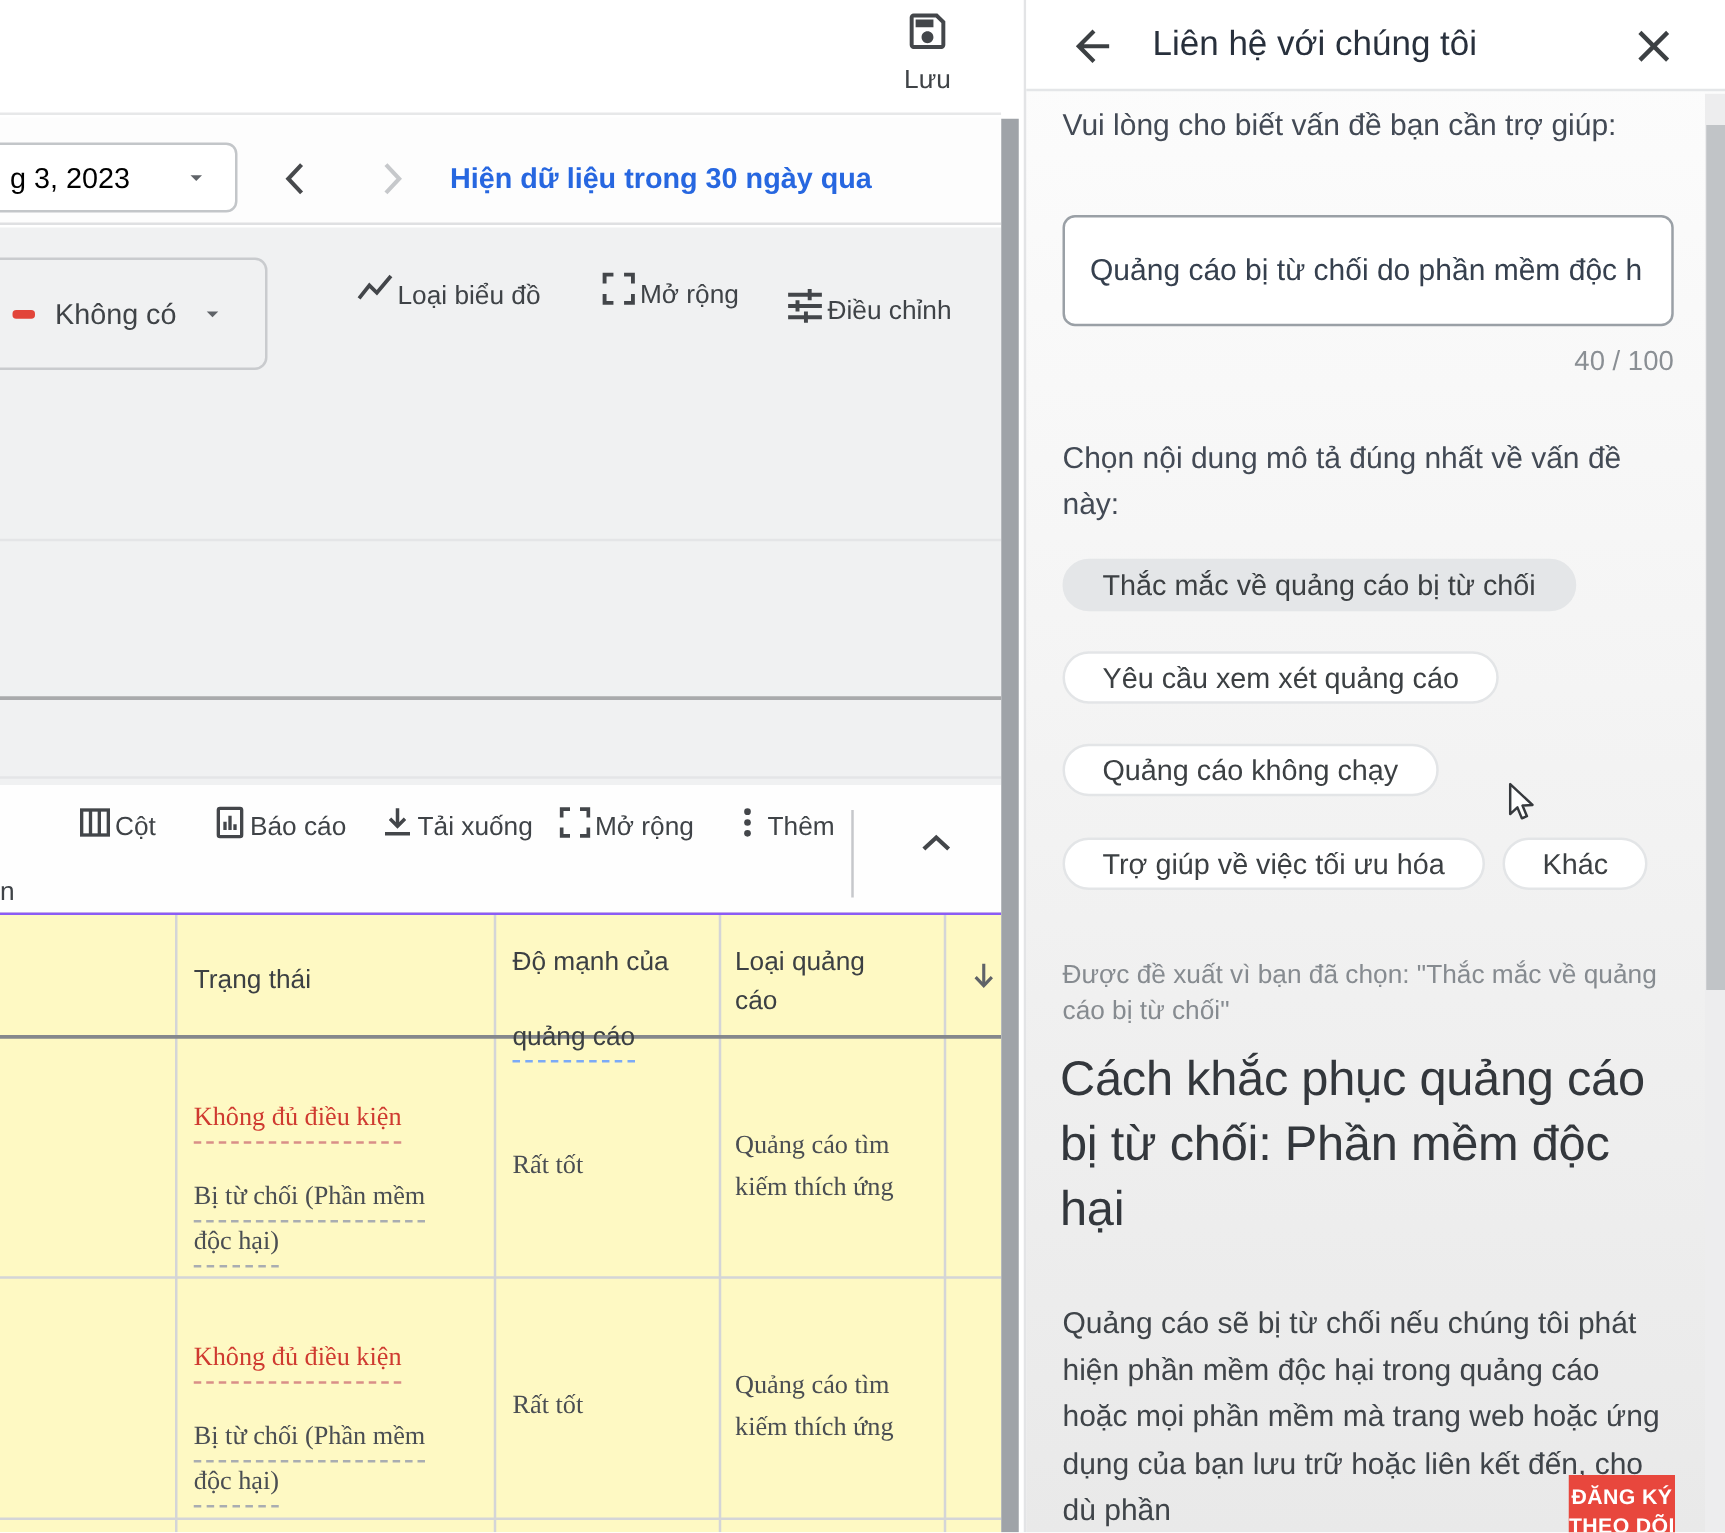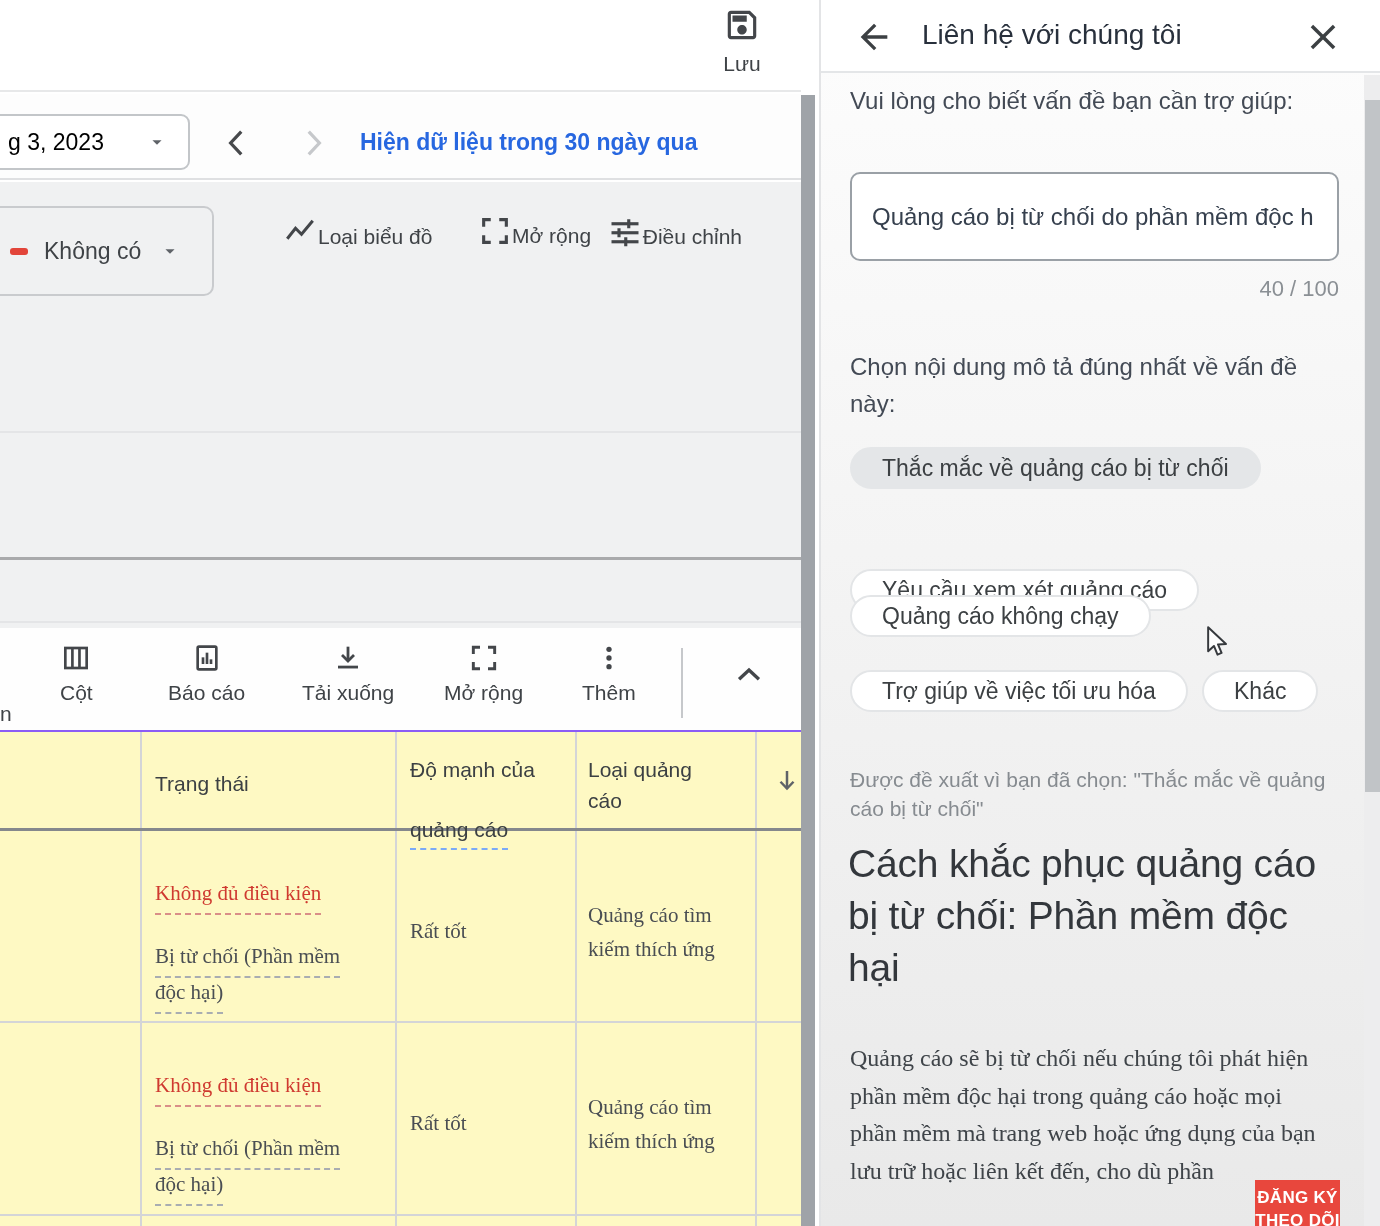--- a/index.html
+++ b/index.html
@@ -26,21 +26,21 @@
     display:flex; align-items:center; cursor:pointer; }
   .red-dash { width:18px; height:7px; border-radius:3px; background:#e2453a; margin-left:24px; }
   .overlay-box .lbl { margin-left:16px; font-size:23px; color:#3f4347; }
   .overlay-box .caret { margin-left:18px; }
   .tool-btn { display:flex; flex-direction:row; align-items:center; cursor:pointer; }
   .tool-btn .lbl { margin-top:9px; font-size:21px; color:#3f4347; white-space:nowrap; }
   .gridline { left:0; width:801px; height:2px; background:#e4e5e7; }
   .gridline.dark { background:#a9aaac; height:3px; }
 
   .table-toolbar { left:0; top:628px; width:801px; height:102px; background:#fefefe; }
-  .tt-btn { position:absolute; top:14px; display:flex; flex-direction:column; align-items:center; cursor:pointer; }
+  .tt-btn { position:absolute; top:14px; display:flex; flex-direction:row; align-items:center; cursor:pointer; }
   .tt-btn .lbl { margin-top:7px; font-size:21px; color:#3f4347; white-space:nowrap; }
   .tt-divider { left:681px; top:20px; width:2px; height:70px; background:#c6c8cb; }
   .cut-label { left:0px; top:74px; font-size:21px; color:#3f4347; }
 
   .table-area { left:0; top:730px; width:801px; height:496px; background:#fef9c3; border-top:2px solid #8b5cf6; }
   .col-sep { position:absolute; top:0; bottom:0; width:2px; background:#d4d5d7; }
   .thead { position:absolute; left:0; top:0; width:801px; height:99px; border-bottom:3px solid #85888c; }
   .th { position:absolute; font-size:21px; color:#3c4043; line-height:31px; }
   .dash-blue { border-bottom:2px dashed #7baaf7; padding-bottom:3px; display:inline-block;margin-top:29px; }
   .row { position:absolute; left:0; width:801px;font-family:Liberation Serif, serif; }
@@ -58,21 +58,21 @@
   .icon-btn { position:absolute; cursor:pointer; }
   .p-text { position:absolute; font-size:24px; color:#434a55; line-height:37px; }
   .help-input { position:absolute; left:29px; top:172px; width:489px; height:89px; background:#fff; border:2px solid #9aa0a6;
     border-radius:10px; font-size:24px; color:#36404e; padding:0 20px; font-family:"Liberation Sans","DejaVu Sans",sans-serif; }
   .counter { position:absolute; left:280px; top:276px; width:238px; text-align:right; font-size:22px; color:#8a8f94; }
   .chip { position:absolute; height:42px; display:inline-flex; align-items:center; padding:0 30px; border-radius:29px;
     background:#fff; border:2px solid #e3e5e7; font-size:23px; font-weight:500; color:#3c4043; white-space:nowrap; cursor:pointer; }
   .chip.selected { background:#e4e6e8; border-color:#e4e6e8; }
   .note { position:absolute; font-size:21px; color:#868b90; line-height:29px; }
   .article-title { position:absolute; font-size:39px; color:#33373c; line-height:52px; letter-spacing:-0.2px; }
-  .article-body { position:absolute; font-size:24px; color:#3f4449; line-height:37.5px;font-family:Liberation Serif, serif; }
+  .article-body { position:absolute; font-size:24px; color:#3f4449; line-height:37.5px; }
   .panel-scroll-track { position:absolute; left:543px; top:75px; width:18px; height:1151px; background:#ededee; }
   .panel-scroll-thumb { position:absolute; left:544px; top:100px; width:16px; height:692px; background:#c1c4c7; }
   .badge { position:absolute; left:434px; top:1180px; width:85px; height:56px; background:#e8473d; color:#fff;
     font-size:17px; font-weight:700; text-align:center; line-height:23px; padding-top:6px; letter-spacing:0.3px; }
 
   svg { display:block; }
   .cursor { position:absolute; left:1203px; top:626px; }
 </style>
 </head>
 <body>
@@ -139,21 +139,21 @@
         <span>
           <svg width="34" height="34" viewBox="0 0 24 24" fill="none" stroke="#43464a" stroke-width="2.2">
               <path d="M4 9V4h5"></path>
               <path d="M15 4h5v5"></path>
               <path d="M20 15v5h-5"></path>
               <path d="M9 20H4v-5"></path>
             </svg>
         </span>
         <span class="lbl">Mở rộng</span>
       </div>
-      <div class="tool-btn abs" style="left:626px; top:32px; width:116px;justify-content:flex-end;">
+      <div class="tool-btn abs" style="left:626px; top:44px; width:116px;">
         <span>
           <svg width="36" height="36" viewBox="0 0 24 24" stroke="#43464a" stroke-width="2.1" fill="none">
             <path d="M3 6.5h18"></path>
               <path d="M14.5 3.5v6"></path>
             <path d="M3 12.5h18"></path>
               <path d="M8 9.5v6"></path>
             <path d="M3 18.5h18"></path>
               <path d="M12.5 15.5v6"></path>
           </svg>
         </span>
@@ -290,21 +290,21 @@
     <div class="p-text" style="left:29px; top:82px; width:470px;">Vui lòng cho biết vấn đề bạn cần trợ giúp:</div>
 
     <input class="help-input" readonly="" value="Quảng cáo bị từ chối do phần mềm độc h" style="">
     <div class="counter">40 / 100</div>
 
     <div class="p-text" style="left:29px; top:348px; width:480px;">Chọn nội dung mô tả đúng nhất về vấn đề này:</div>
 
     <div class="chip selected" style="left:29px; top:447px;">
       <span>Thắc mắc về quảng cáo bị từ chối</span>
     </div>
-    <div class="chip" style="left:29px; top:521px;margin-top:48px;">
+    <div class="chip" style="left:29px; top:521px;">
       <span>Yêu cầu xem xét quảng cáo</span>
     </div>
     <div class="chip" style="left:29px; top:595px;">
       <span>Quảng cáo không chạy</span>
     </div>
     <div class="chip" style="left:29px; top:670px;">
       <span>Trợ giúp về việc tối ưu hóa</span>
     </div>
     <div class="chip" style="left:381px; top:670px;">
       <span>Khác</span>

